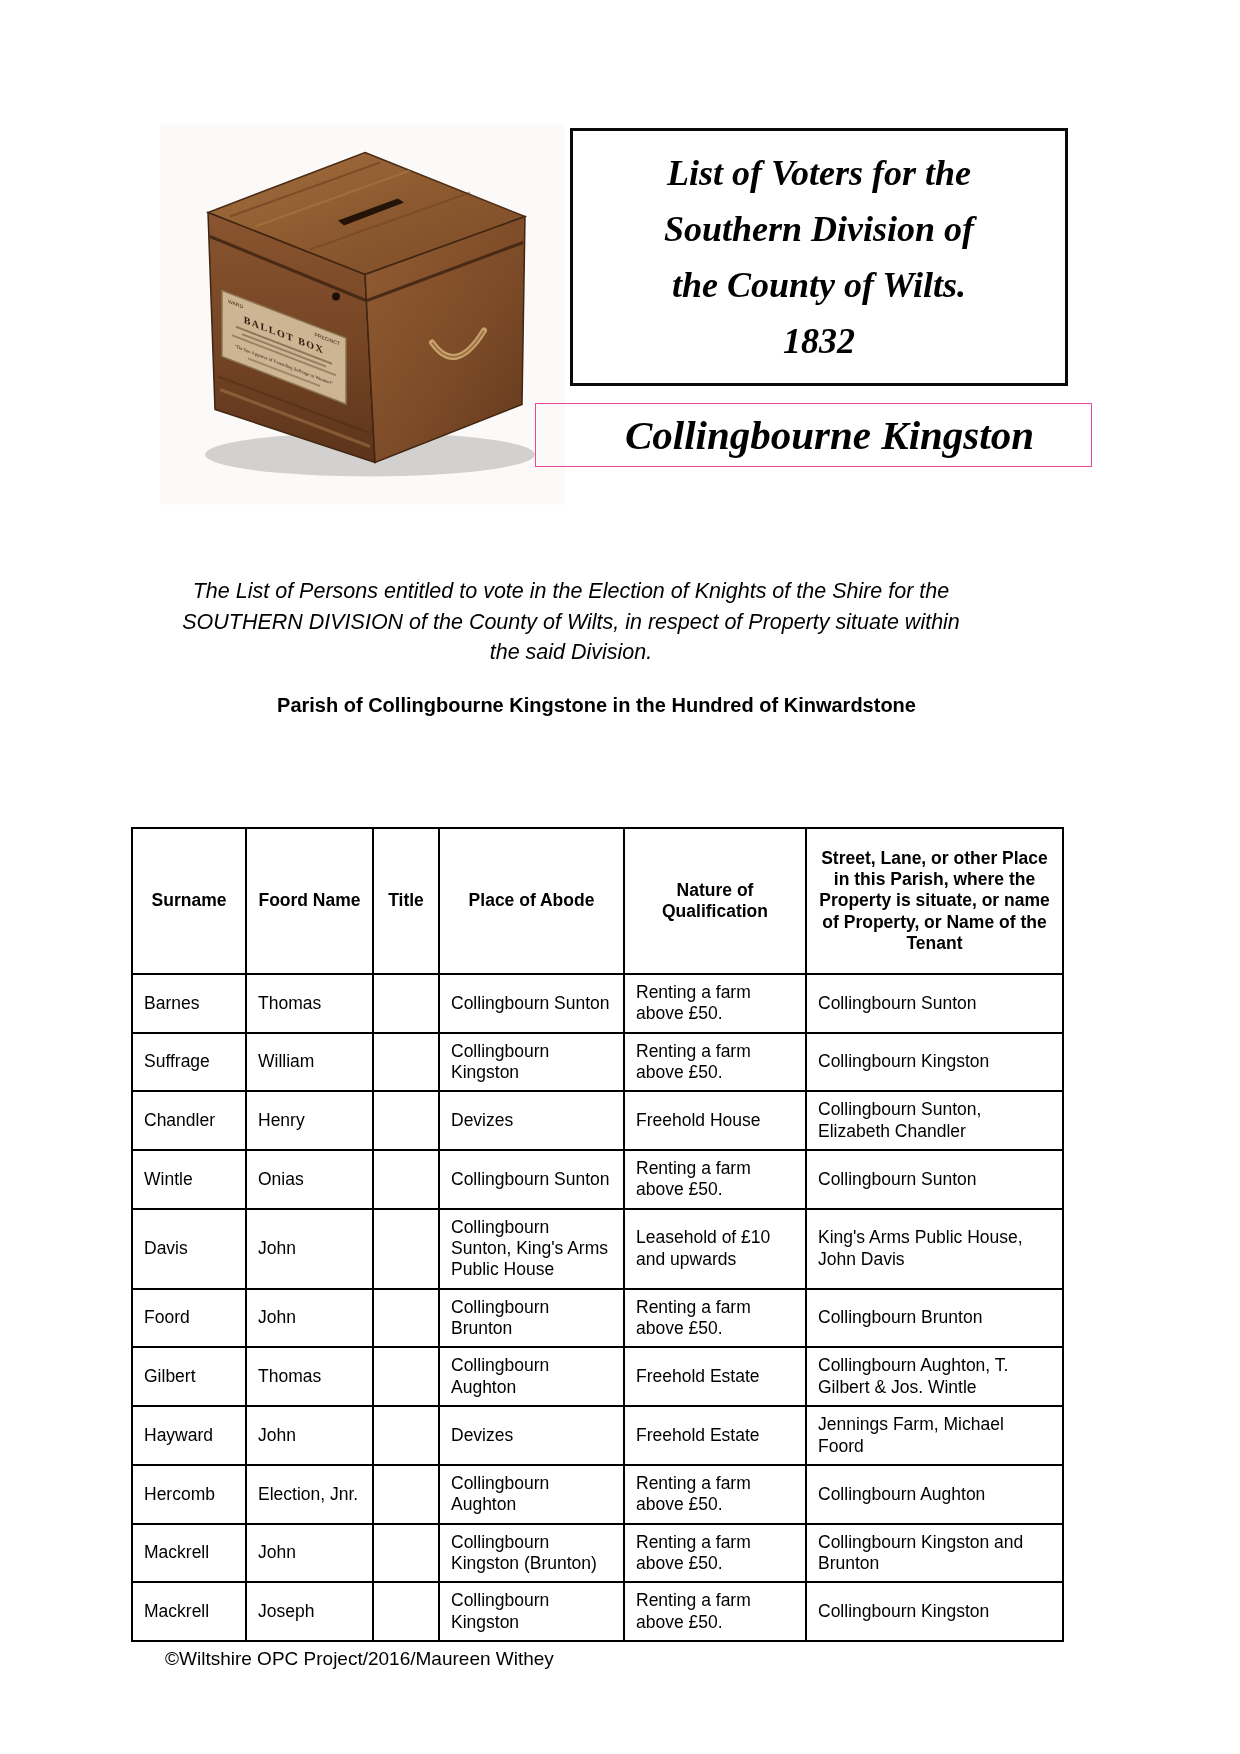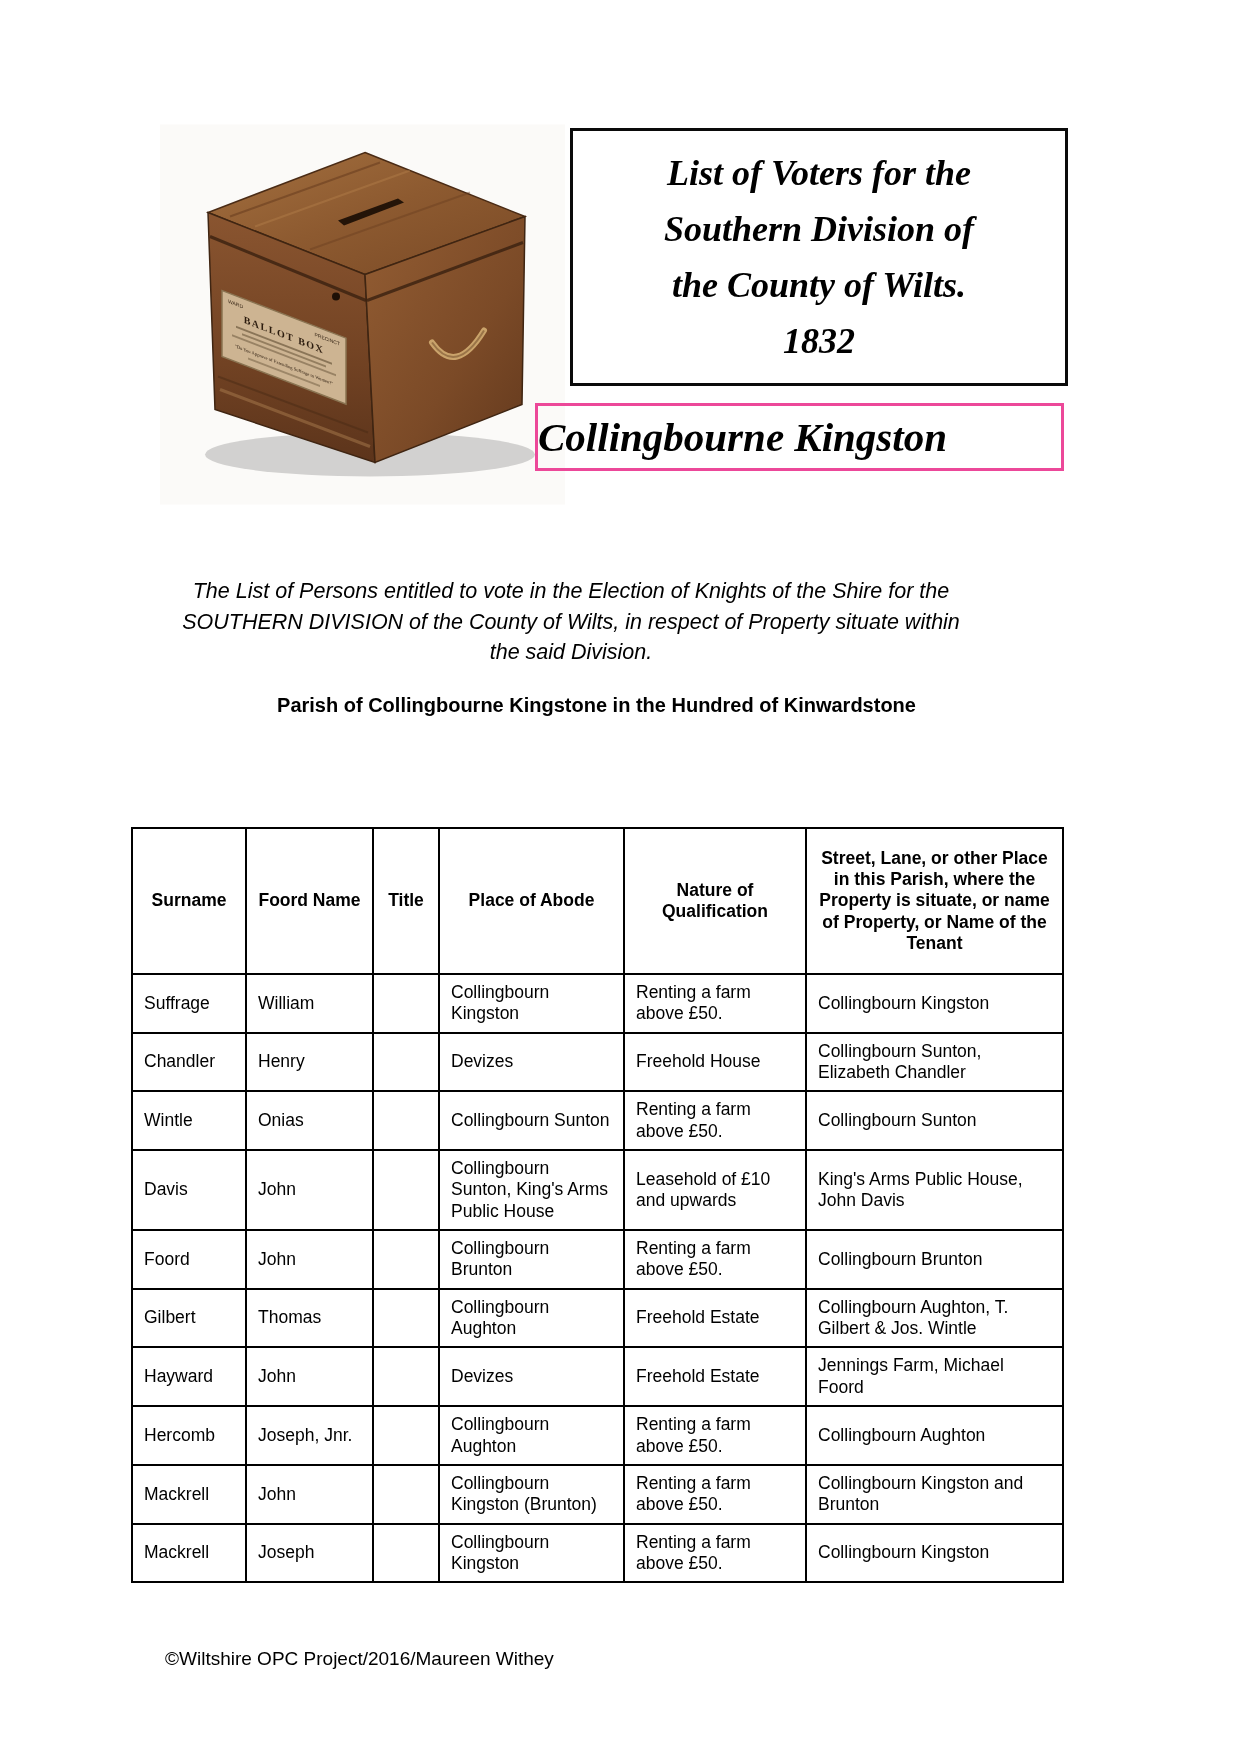--- a/index.html
+++ b/index.html
@@ -14,21 +14,21 @@
     position:absolute;left:570px;top:128px;width:492px;height:252px;
     border:3px solid #0a0a0a;display:flex;flex-direction:column;
     justify-content:center;align-items:center;text-align:center;
   }
   .title-line{
     font-family:"Liberation Serif", serif;font-style:italic;font-weight:bold;
     font-size:36px;line-height:56px;white-space:nowrap;
   }
   .parish-box{
     position:absolute;left:535px;top:403px;width:523px;height:62px;
-    border:3px solid #ec4899;display:flex;justify-content:flex-start;align-items:center;
+    border:1px solid #ec4899;display:flex;justify-content:center;align-items:center;padding-left:32px;
   }
   .parish-line{
     font-family:"Liberation Serif", serif;font-style:italic;font-weight:bold;
     font-size:41px;white-space:nowrap;
   }
   
   .intro{
     position:absolute;left:182px;top:576px;width:778px;
     font-size:21.5px;line-height:1.42;text-align:center;font-style:italic;
   }
@@ -142,20 +142,28 @@
         <th>Surname</th>
         <th>Foord Name</th>
         <th>Title</th>
         <th>Place of Abode</th>
         <th>Nature of Qualification</th>
         <th>Street, Lane, or other Place in this Parish, where the Property is situate, or name of Property, or Name of the Tenant</th>
       </tr>
   </thead>
   <tbody id="voters-body">
       <tr>
+        <td>Barnes</td>
+        <td>Thomas</td>
+        <td></td>
+        <td>Collingbourn Sunton</td>
+        <td>Renting a farm above £50.</td>
+        <td>Collingbourn Sunton</td>
+      </tr>
+      <tr>
         <td>Suffrage</td>
         <td>William</td>
         <td></td>
         <td>Collingbourn Kingston</td>
         <td>Renting a farm above £50.</td>
         <td>Collingbourn Kingston</td>
       </tr>
       <tr>
         <td>Chandler</td>
         <td>Henry</td>
@@ -199,21 +207,21 @@
       <tr>
         <td>Hayward</td>
         <td>John</td>
         <td></td>
         <td>Devizes</td>
         <td>Freehold Estate</td>
         <td>Jennings Farm, Michael Foord</td>
       </tr>
       <tr>
         <td>Hercomb</td>
-        <td>Joseph, Jnr.</td>
+        <td>Election, Jnr.</td>
         <td></td>
         <td>Collingbourn Aughton</td>
         <td>Renting a farm above £50.</td>
         <td>Collingbourn Aughton</td>
       </tr>
       <tr>
         <td>Mackrell</td>
         <td>John</td>
         <td></td>
         <td>Collingbourn Kingston (Brunton)</td>

